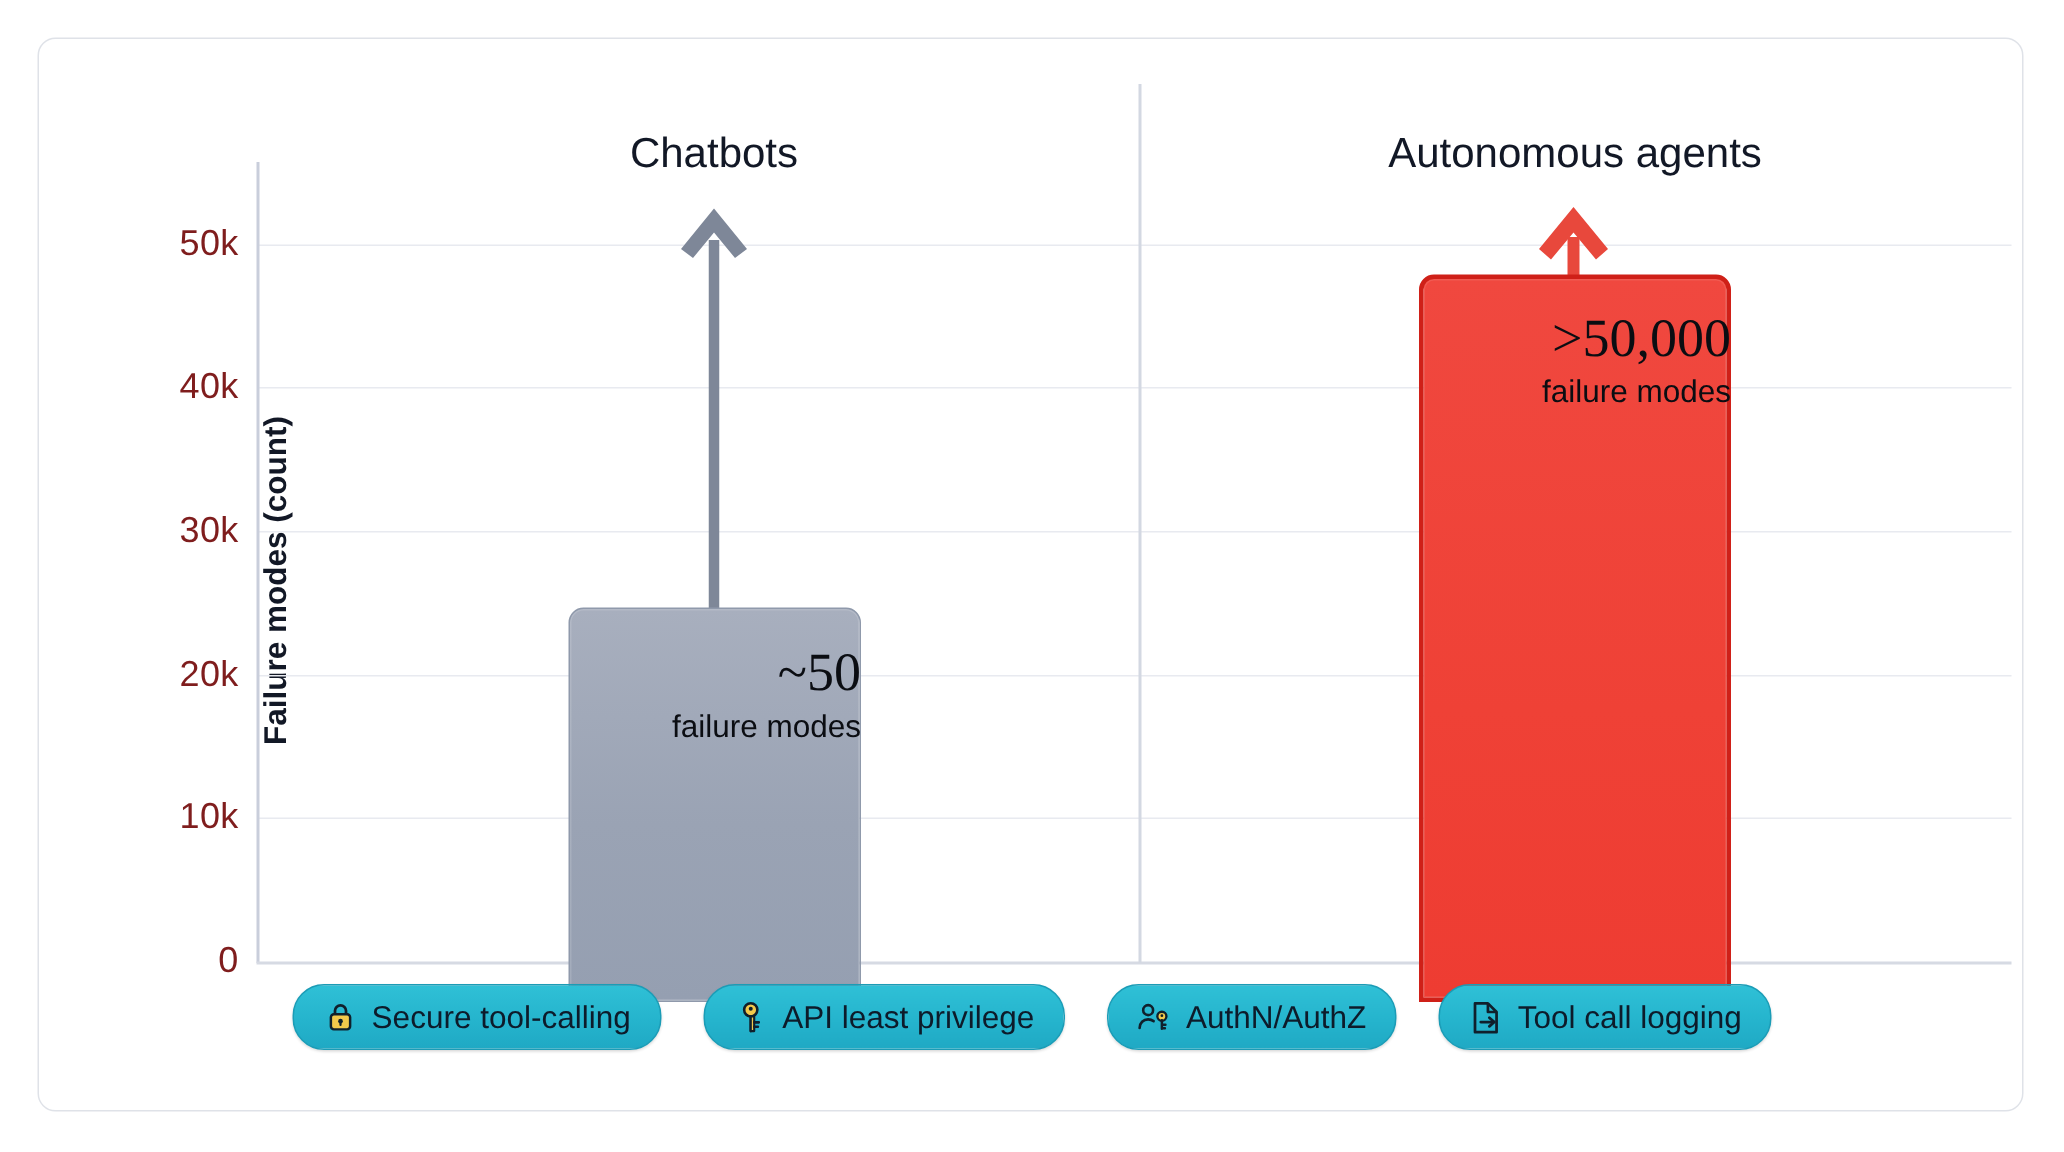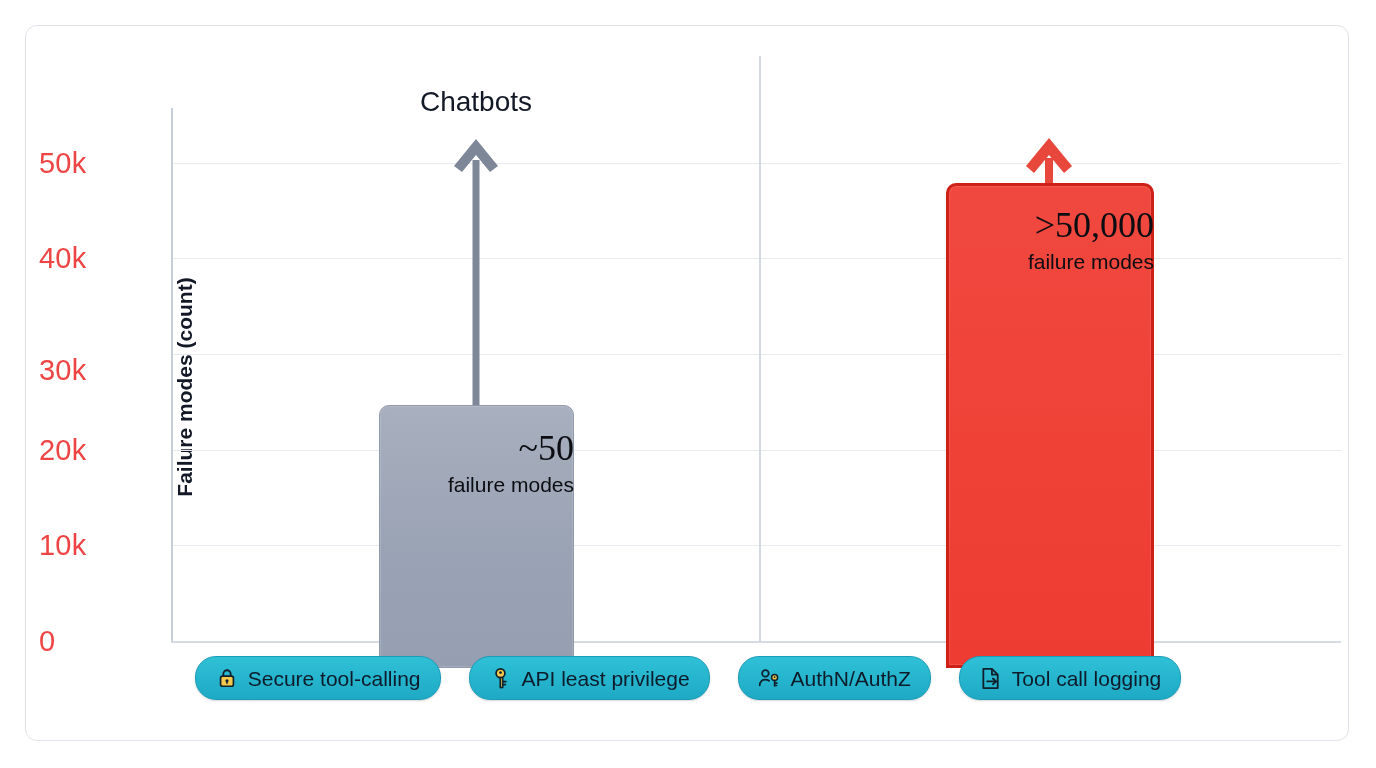--- a/index.html
+++ b/index.html
@@ -66,22 +66,23 @@
     left: 588px;
     width: 1.6px;
     height: 586px;
     background: #d3d8e2;
   }
 
   .ytick {
     position: absolute;
     right: 1182px;   
     width: 120px;
-    font-size: 29px;
-    color: #ef4444;
+    text-align: right;
+    font-size: 24px;
+    color: #7f1d1d;
     transform: translateY(-50%);
     letter-spacing: 0.2px;
   }
 
   #ylabel {
     position: absolute;
     left: -96px;
     top: 50%;
     transform: translate(0, -50%) rotate(-90deg);
     transform-origin: center center;
@@ -193,38 +194,39 @@
     flex: 0 0 auto;
   }
   .pill .pill-text { line-height: 1; }
 </style>
 </head>
 <body>
 
 <div id="card">
 
   <div class="group-title" id="title-chatbots">Chatbots</div>
+  <div class="group-title" id="title-agents">Autonomous agents</div>
 
   <div id="plot">
 
     <div id="ylabel">Failure modes (count)</div>
 
     <div class="gridline" style="top:55px"></div>
     <div class="gridline" style="top:150px"></div>
     <div class="gridline" style="top:246px"></div>
     <div class="gridline" style="top:342px"></div>
     <div class="gridline" style="top:437px"></div>
 
     <div class="axis-line"></div>
     <div class="baseline"></div>
     <div class="divider"></div>
 
     <div class="ytick" style="top:55px">50k</div>
     <div class="ytick" style="top:150px">40k</div>
-    <div class="ytick" style="top:262px">30k</div>
+    <div class="ytick" style="top:246px">30k</div>
     <div class="ytick" style="top:342px">20k</div>
     <div class="ytick" style="top:437px">10k</div>
     <div class="ytick" style="top:533px">0</div>
   </div>
 
   <svg class="arrow" id="arrow-chatbots" width="56" height="280" viewBox="0 0 56 280">
     <line x1="28" y1="274" x2="28" y2="24" stroke="#7e8798" stroke-width="7"></line>
     <path d="M28 3 L50 30 L42 36 L28 19 L14 36 L6 30 Z" fill="#7e8798"></path>
   </svg>
 

